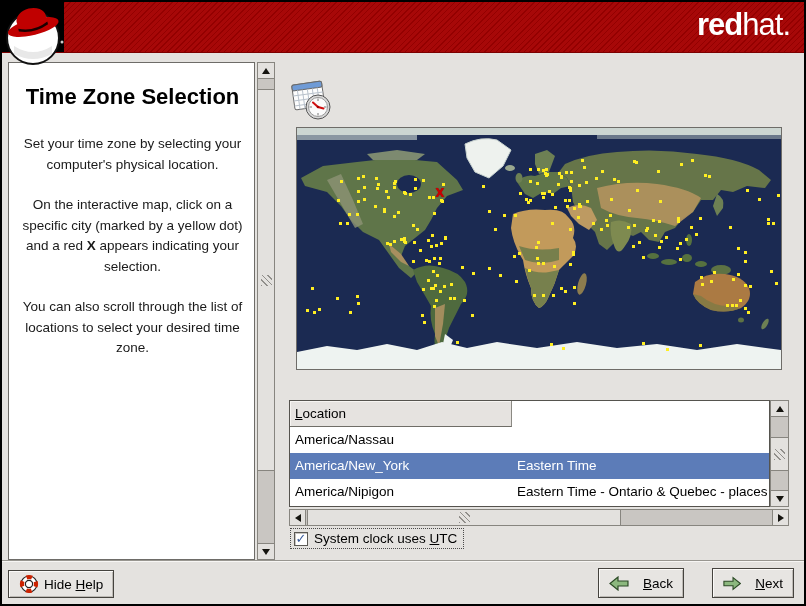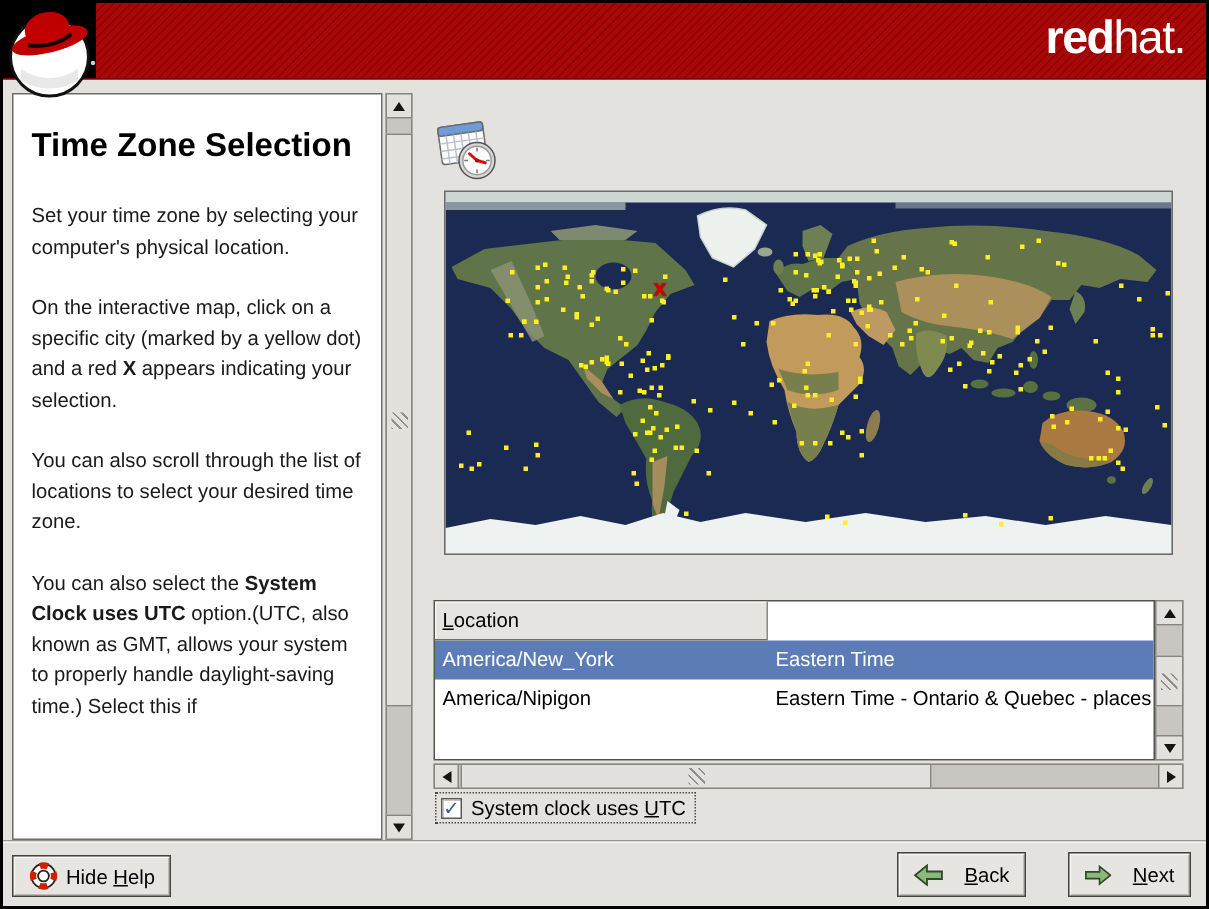--- a/index.html
+++ b/index.html
@@ -7,21 +7,21 @@
        background:#e4e2df;font-family:"Liberation Sans","DejaVu Sans",sans-serif;overflow:hidden;}
   
   .banner{position:absolute;left:0;top:0;width:802px;height:50px;
           background:repeating-linear-gradient(135deg,rgba(0,0,0,.10) 0 1px,rgba(255,255,255,.03) 1px 4px),var(--banner_red);
           border-bottom:1px solid #7c0000;}
   .logo{position:absolute;left:0;top:0;z-index:3;}
   .wordmark{position:absolute;right:14px;top:5px;color:#fff;font-size:31px;letter-spacing:-1px;z-index:3;}
   .wordmark .b{font-weight:bold;}
   
   .help{position:absolute;left:6px;top:60px;width:247px;height:498px;box-sizing:border-box;
-        background:#fff;border:1px solid #6e6c68;padding:18px 10px 0 12px;overflow:hidden;color:#1a1a1a;}
+        background:#fff;border:1px solid #6e6c68;padding:18px 10px 0 12px;overflow:hidden;color:#1a1a1a;text-align:center;}
   .help h1{margin:0 0 22px 0;font-size:22px;line-height:31px;font-weight:bold;color:#000;}
   .help p{margin:0 0 20px 0;font-size:13.5px;line-height:20.5px;}
   
   .sb{position:absolute;box-sizing:border-box;background:#c9c6c2;border:1px solid #87857f;}
   .sb-btn{position:absolute;box-sizing:border-box;background:#e3e1de;border:1px solid #87857f;
           display:flex;align-items:center;justify-content:center;}
   .sb-thumb{position:absolute;box-sizing:border-box;background:#e3e1de;border:1px solid #87857f;
             display:flex;align-items:center;justify-content:center;}
   .grip{width:11px;height:11px;background:repeating-linear-gradient(45deg,#918f8b 0 1px,transparent 1px 4px);}
   .tri-up{width:0;height:0;border-left:4px solid transparent;border-right:4px solid transparent;border-bottom:6px solid #15140f;}
@@ -89,21 +89,20 @@
     </svg>
   </div>
   <div class="wordmark"><span class="b">red</span><span>hat.</span></div>
 
   <div class="help">
     <h1>Time Zone Selection</h1>
     <div id="help-paragraphs">
         <p><span>Set your time zone by selecting your computer's physical location.</span></p>
         <p><span>On the interactive map, click on a specific city (marked by a yellow dot) and a red </span><b>X</b><span> appears indicating your selection.</span></p>
         <p><span>You can also scroll through the list of locations to select your desired time zone.</span></p>
-        <p><span>You can also select the </span><b>System Clock uses UTC</b><span> option.(UTC, also known as GMT, allows your system to properly handle daylight-saving time.) Select this if</span></p>
       </div>
   </div>
 
   <div class="sb" style="left:255px;top:60px;width:18px;height:498px;">
     <div class="sb-btn" style="left:-1px;top:-1px;width:18px;height:17px;">
         <span class="tri-up"></span>
       </div>
     <div class="sb-thumb" style="left:-1px;top:26px;width:18px;height:382px;">
         <span class="grip"></span>
       </div>
@@ -431,20 +430,24 @@
         <div class="dot" style="left: 51.5px; top: 182.6px;"></div>
       </div>
     <div class="marker" id="sel-marker" style="left: 143px; top: 66px;">X</div>
   </div>
 
   <div class="table">
     <div class="thead">
       <div class="hcell c1"><span class="u">L</span><span>ocation</span></div>
     </div>
     <div id="tz-rows">
+        <div class="trow">
+          <div class="tcell c1">America/Nassau</div>
+          <div class="tcell c2"></div>
+        </div>
         <div class="trow sel">
           <div class="tcell c1">America/New_York</div>
           <div class="tcell c2">Eastern Time</div>
         </div>
         <div class="trow">
           <div class="tcell c1">America/Nipigon</div>
           <div class="tcell c2">Eastern Time - Ontario &amp; Quebec - places th</div>
         </div>
       </div>
   </div>

